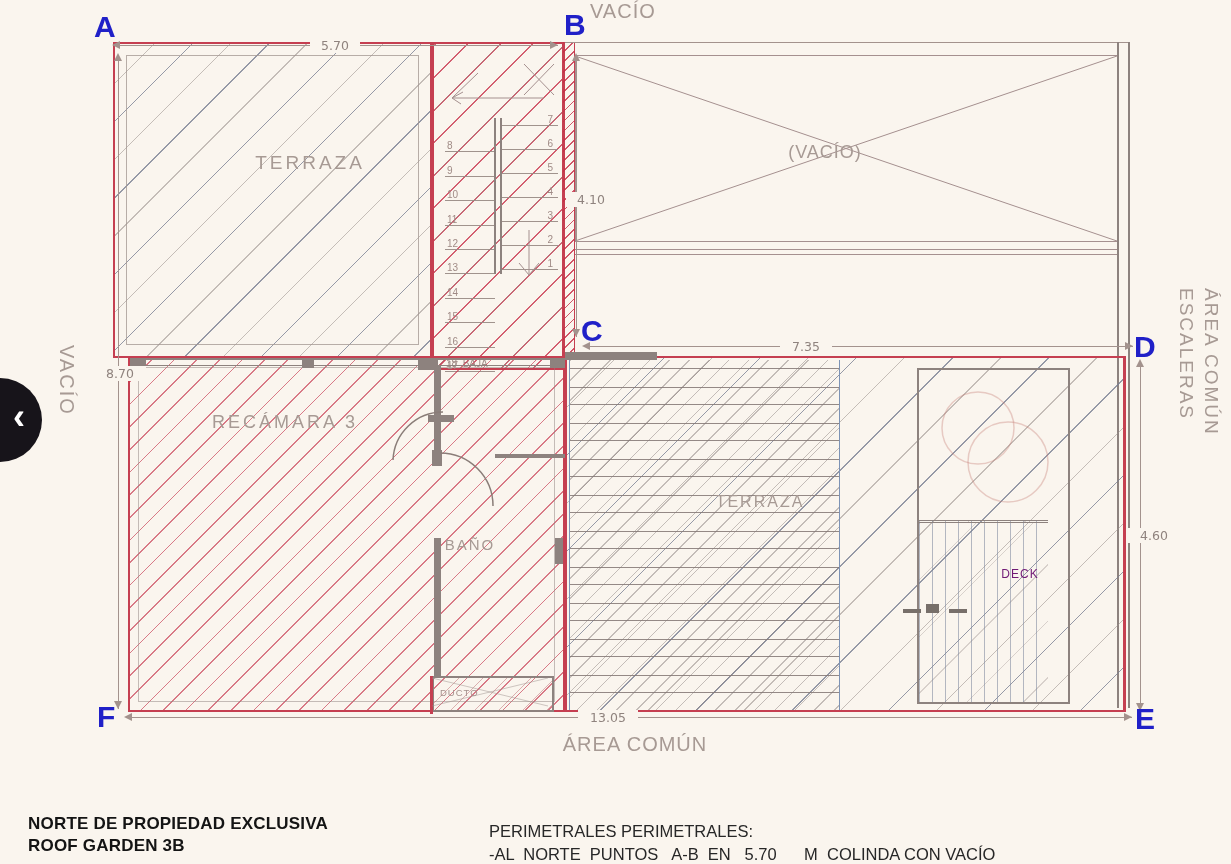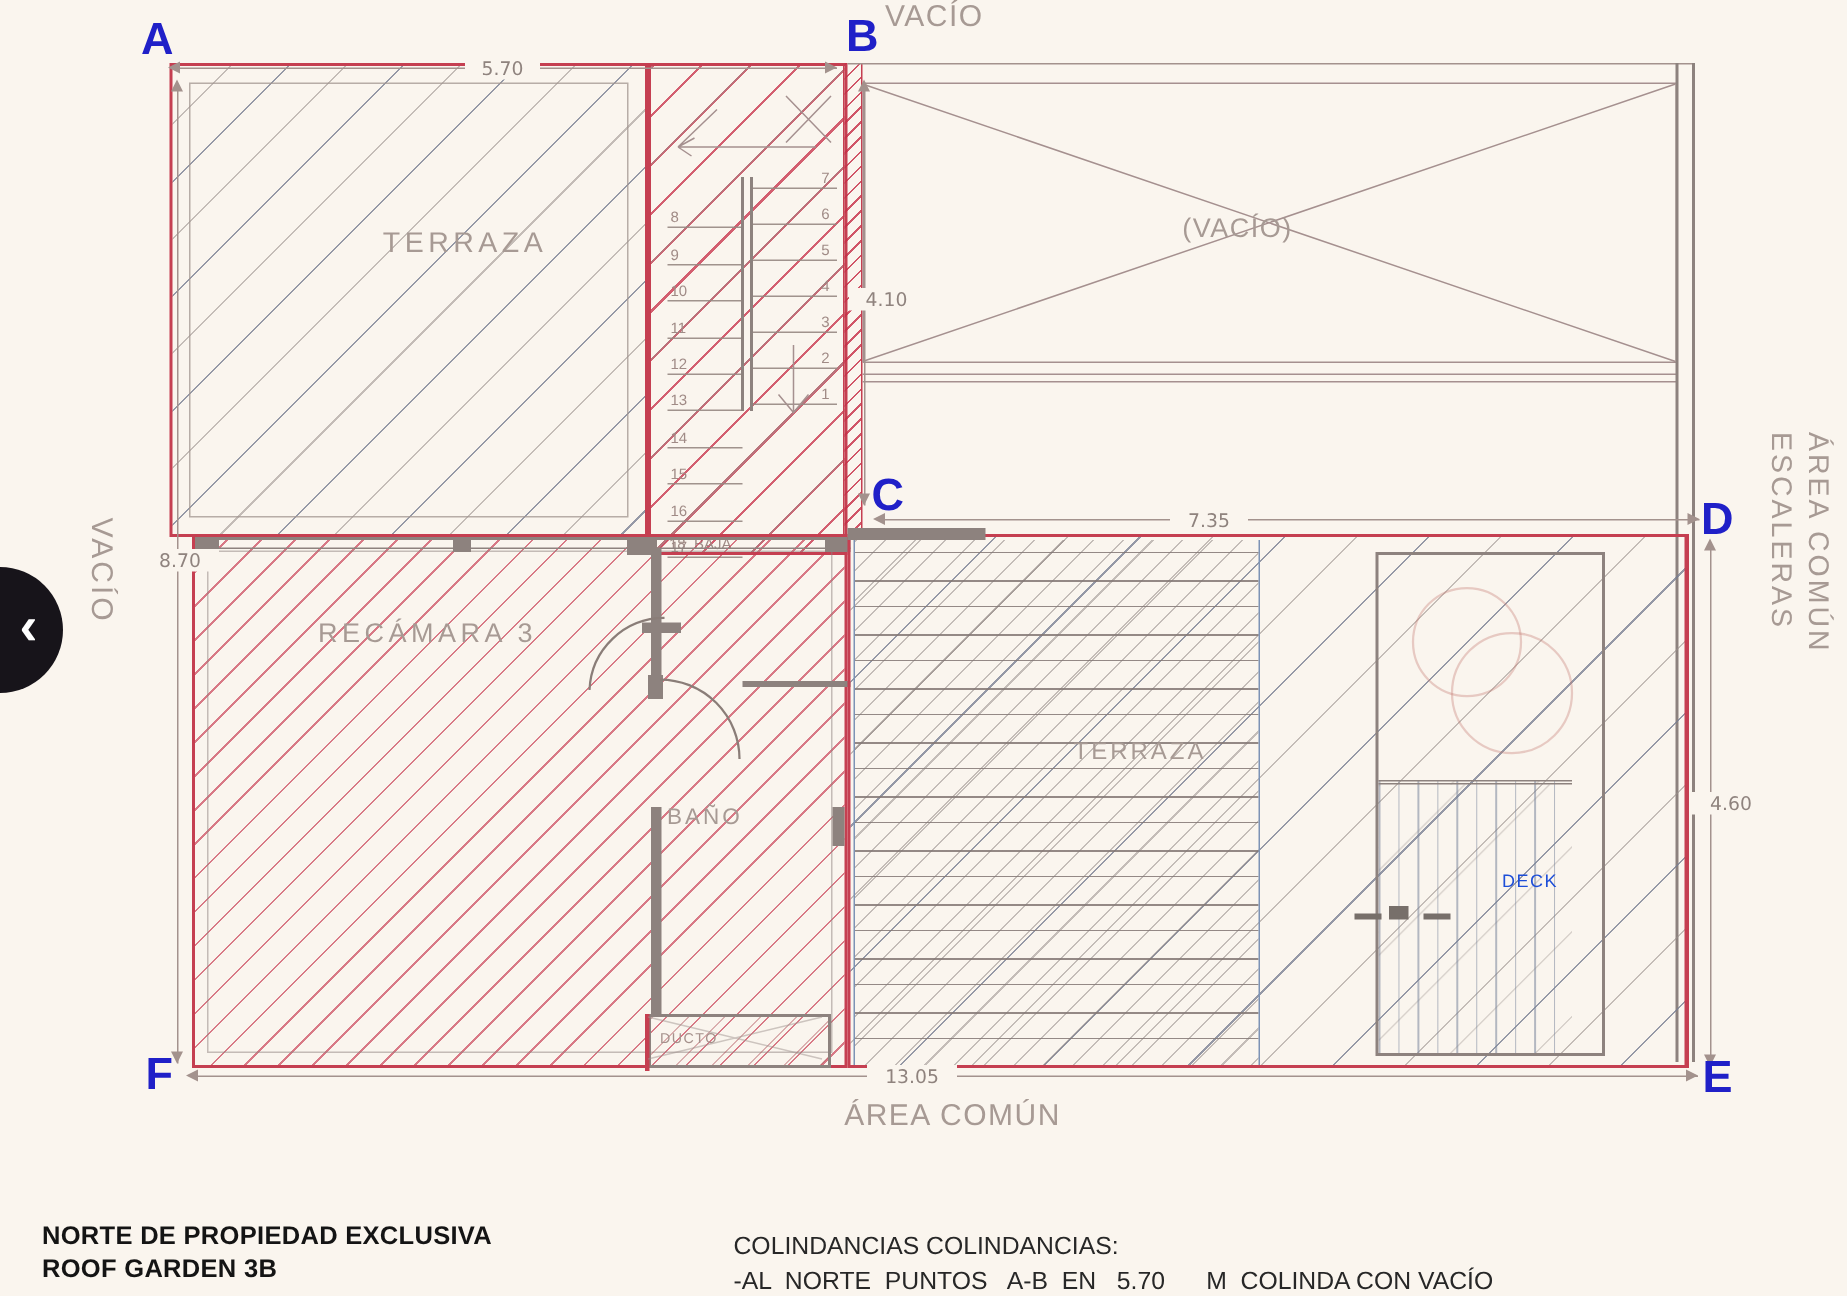--- a/index.html
+++ b/index.html
@@ -256,32 +256,32 @@
 <div class="corner" style="left:581px;top:316px;">C</div>
 <div class="corner" style="left:1134px;top:332px;">D</div>
 <div class="corner" style="left:1135px;top:704px;">E</div>
 <div class="corner" style="left:97px;top:702px;">F</div>
 
 <div class="room-label" style="left:235px;top:152px;width:150px;font-size:19px;">TERRAZA</div>
 <div class="room-label" style="left:770px;top:142px;width:110px;font-size:18px;letter-spacing:1px;">(VACÍO)</div>
 <div class="room-label" style="left:195px;top:412px;width:180px;font-size:18px;">RECÁMARA 3</div>
 <div class="room-label" style="left:430px;top:516px;width:80px;font-size:15px;letter-spacing:2px;margin-top:20px;">BAÑO</div>
 <div class="room-label" style="left:695px;top:493px;width:130px;font-size:16px;letter-spacing:2px;">TERRAZA</div>
-<div class="room-label" style="left:985px;top:580px;width:70px;font-size:12px;letter-spacing:1px;color:#1d4ed8;">DECK</div>
+<div class="room-label" style="left:985px;top:567px;width:70px;font-size:12px;letter-spacing:1px;color:#701a75;">DECK</div>
 
 <div class="room-label" style="left:590px;top:0;width:120px;font-size:20px;letter-spacing:1px;text-align:left;">VACÍO</div>
 <div class="vtext" style="left:55px;top:345px;height:140px;font-size:20px;">VACÍO</div>
 <div class="vtext" style="left:1174px;top:288px;height:220px;font-size:19px;line-height:25px;">
   <span>ÁREA COMÚN</span>
   <span>ESCALERAS</span>
 </div>
 <div style="position:absolute;left:545px;top:731px;width:180px;text-align:center;color:#a79a94;font-size:20px;letter-spacing:1px;line-height:27px;">
   <div>ÁREA COMÚN</div>
 </div>
 
 <div class="footer-bold" style="left:28px;top:814px;">NORTE DE PROPIEDAD EXCLUSIVA</div>
 <div class="footer-bold" style="left:28px;top:836px;">ROOF GARDEN 3B</div>
-<div class="footer-reg" style="left:489px;top:822px;">COLINDANCIAS COLINDANCIAS:</div>
+<div class="footer-reg" style="left:489px;top:822px;">PERIMETRALES PERIMETRALES:</div>
 <div class="footer-reg pre" style="left:489px;top:845px;">-AL  NORTE  PUNTOS   A-B  EN   5.70      M  COLINDA CON VACÍO</div>
 
 <button class="nav-prev">
   <span>‹</span>
 </button>
 
 </body></html>

